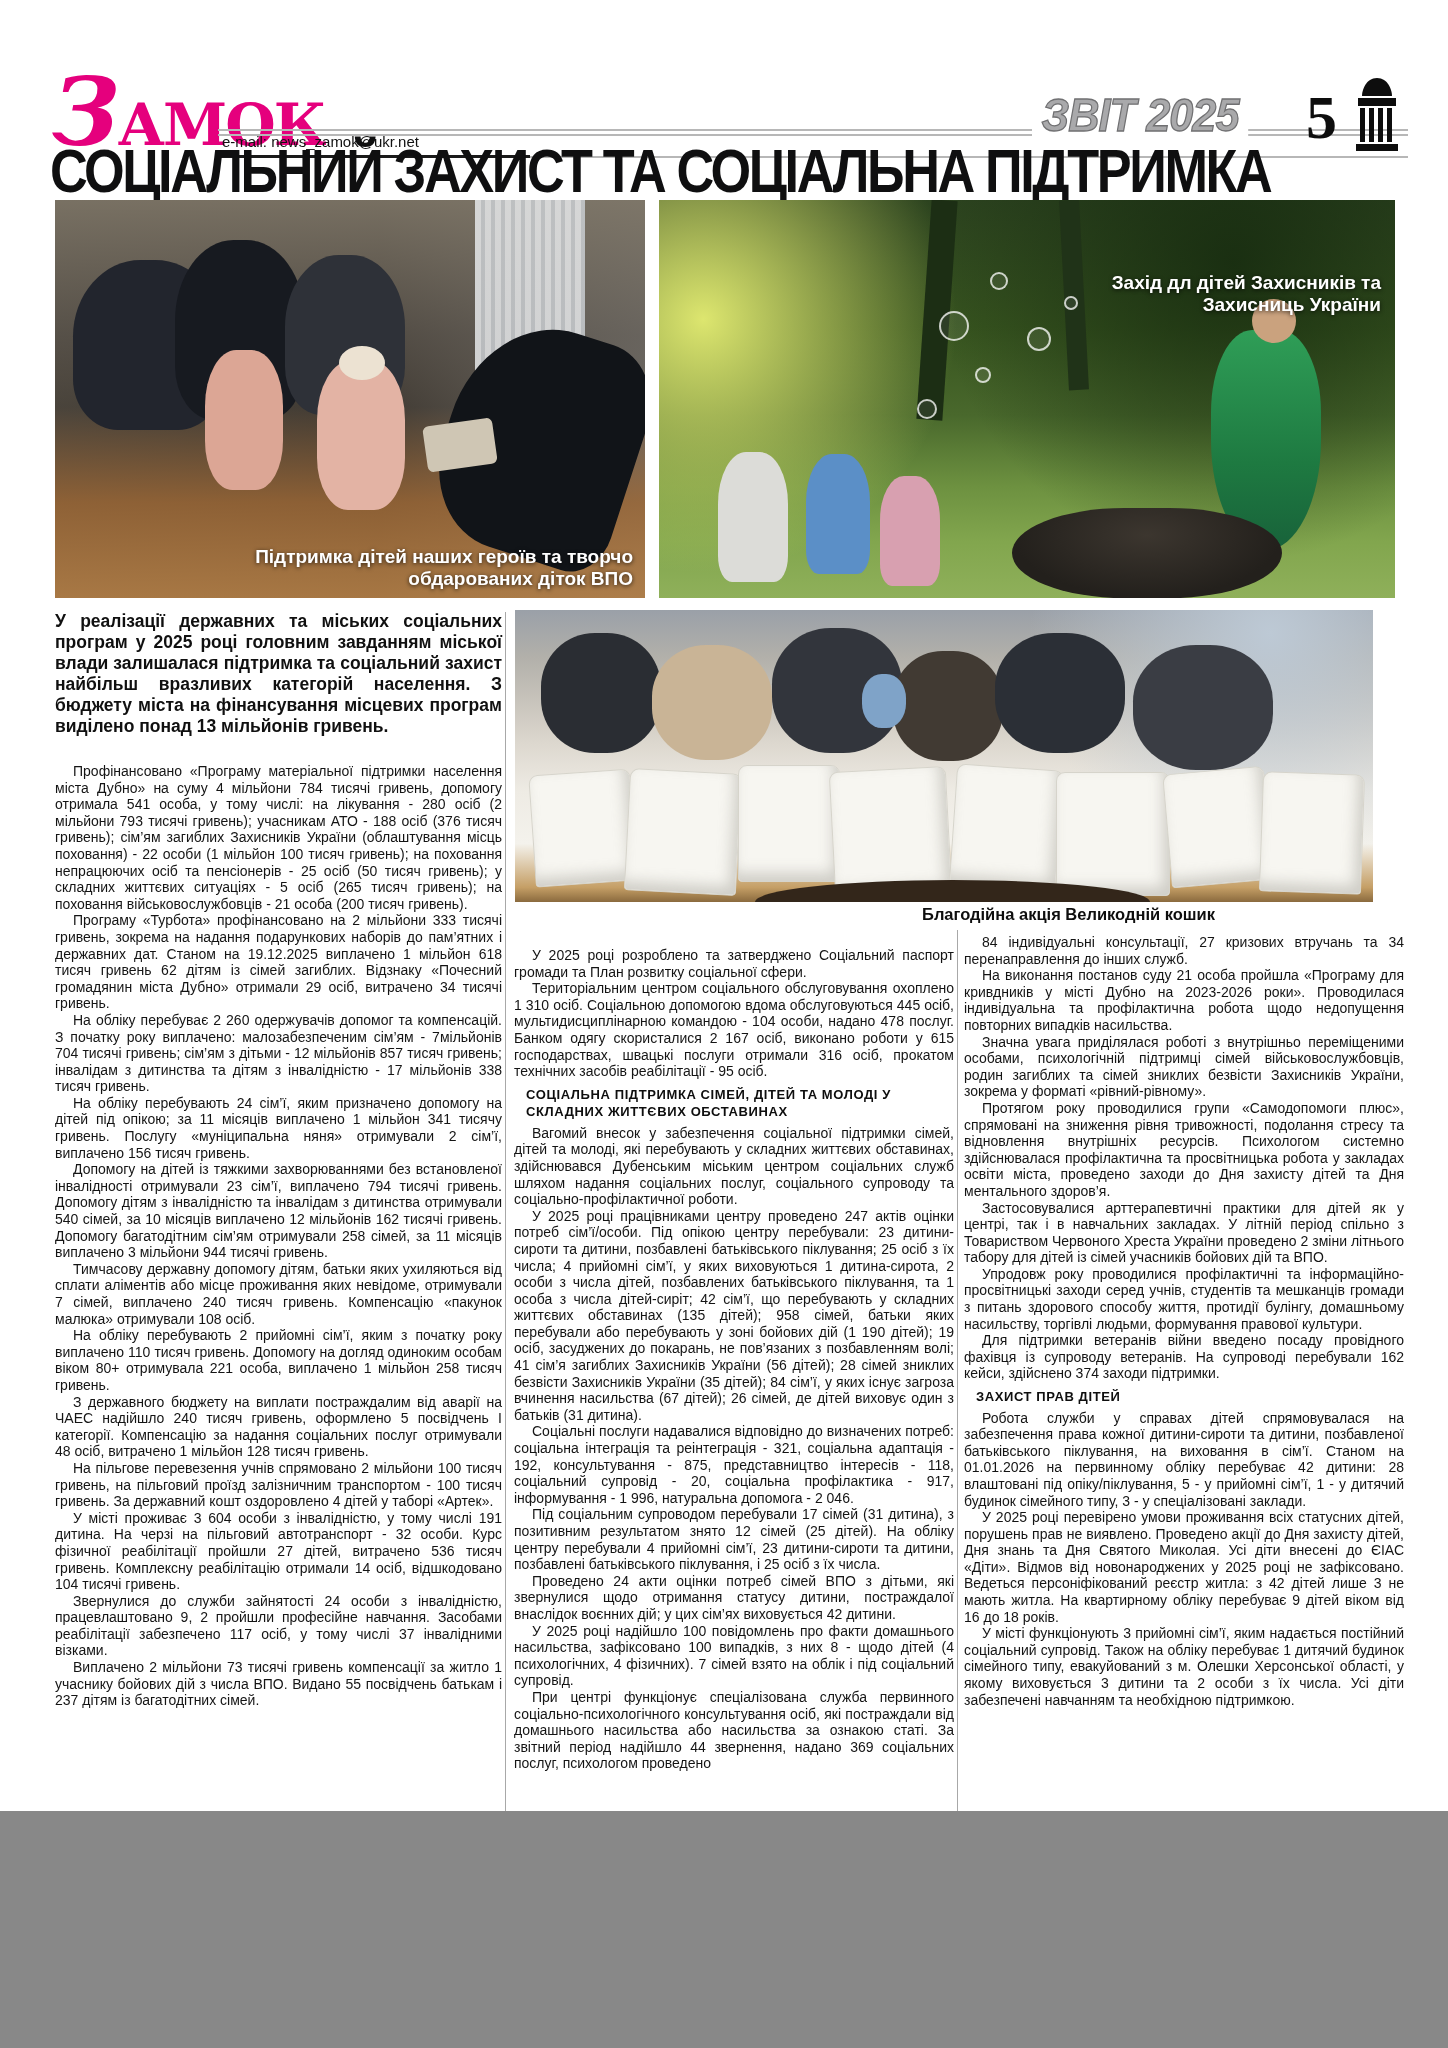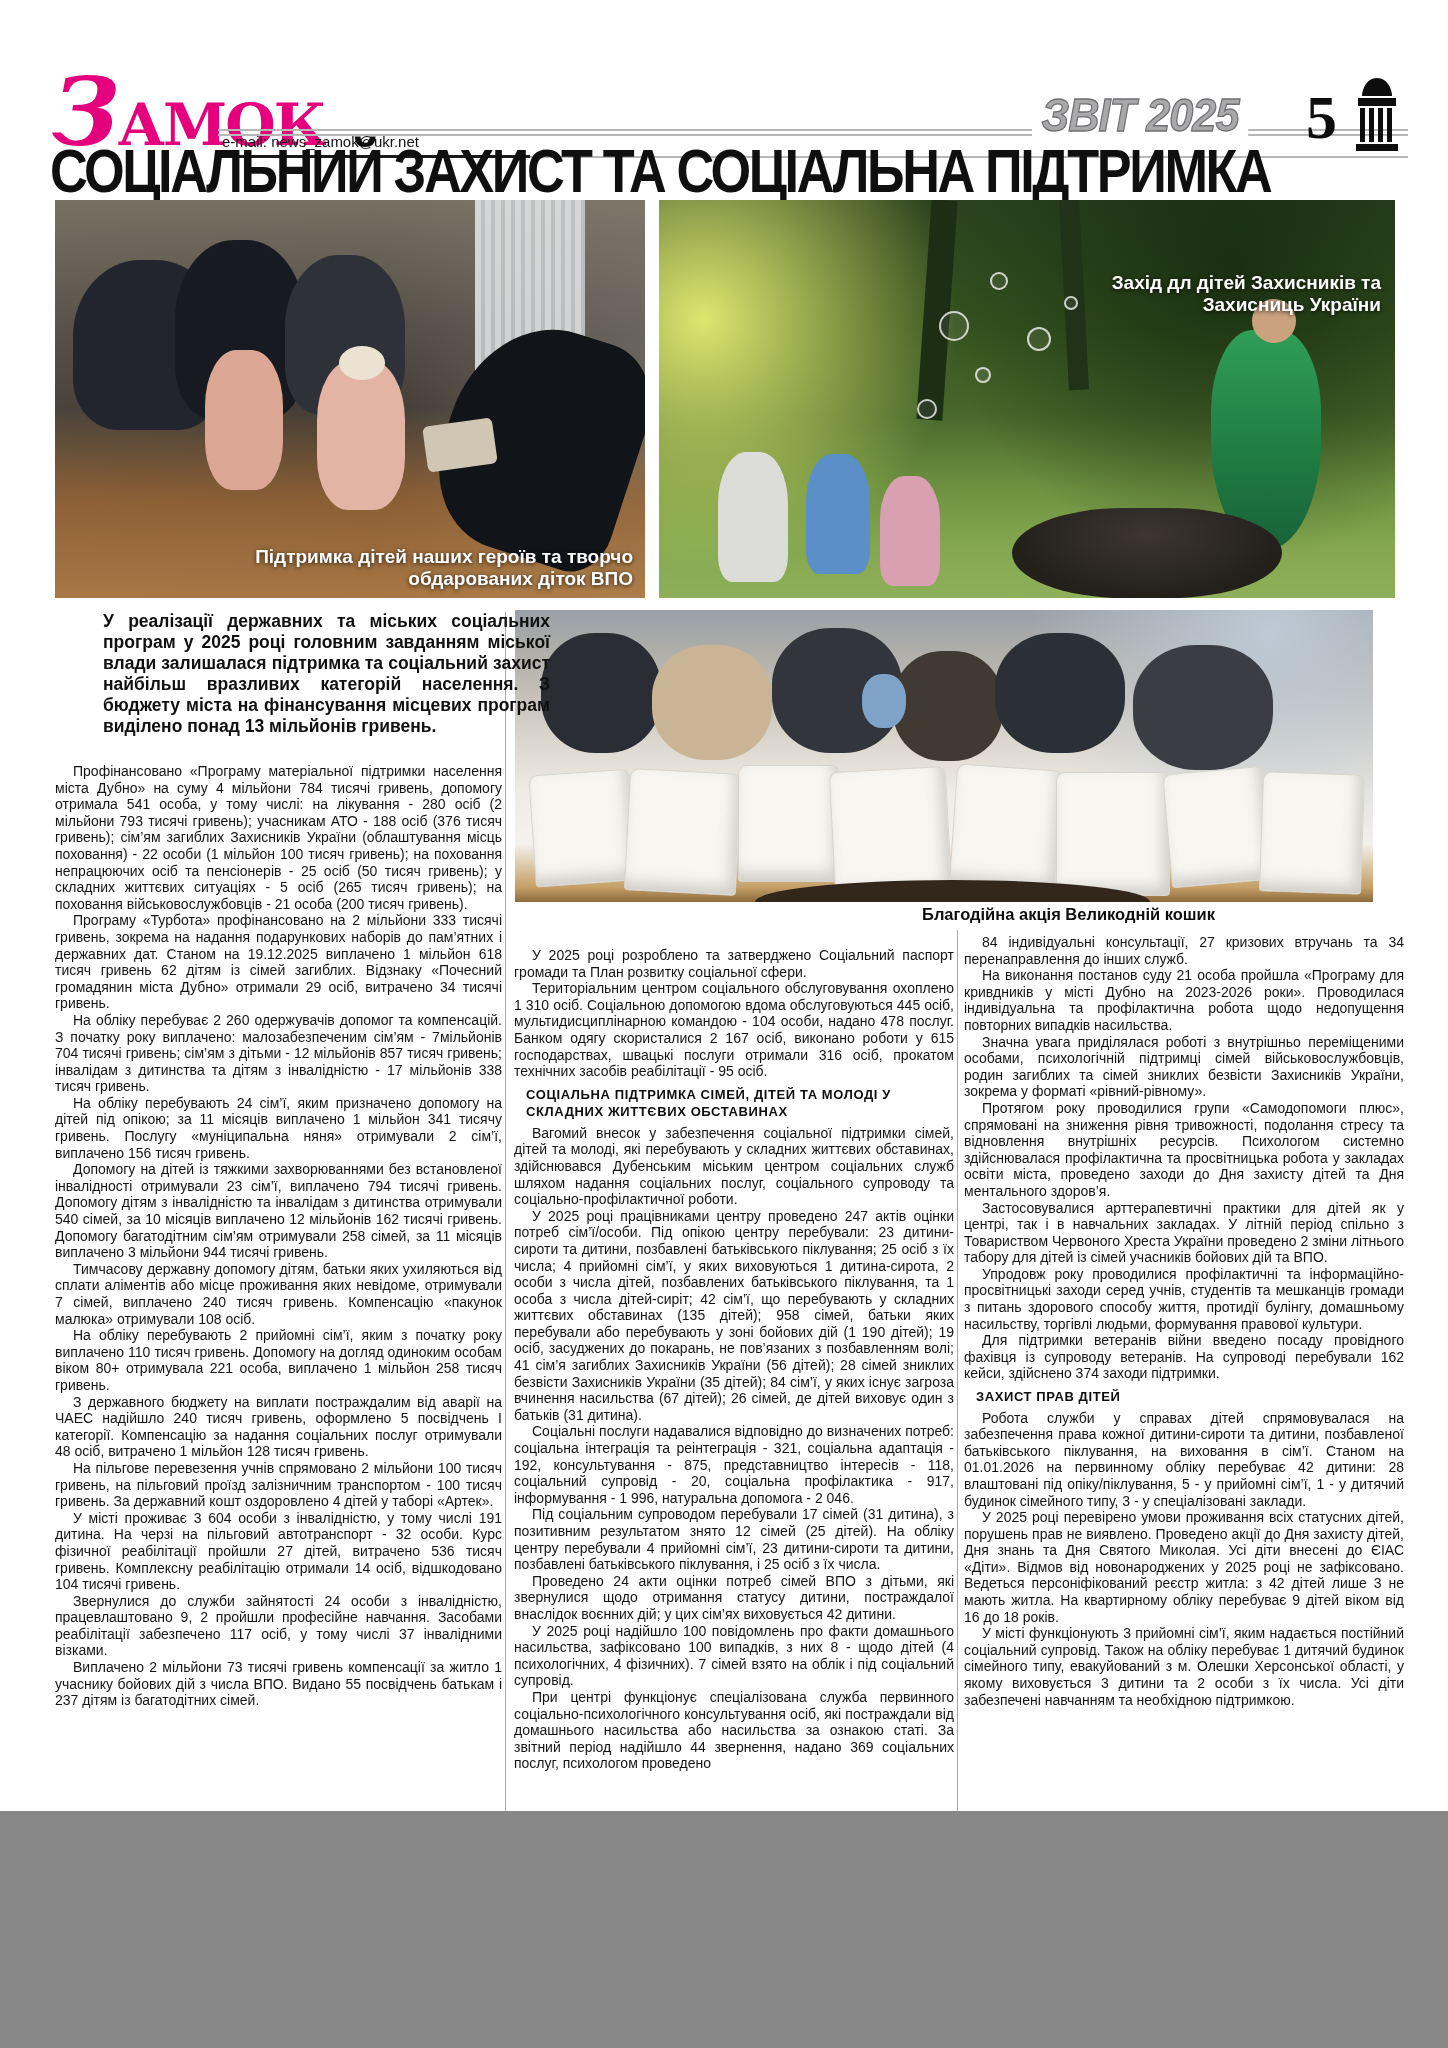--- a/index.html
+++ b/index.html
@@ -39,21 +39,21 @@
        linear-gradient(180deg,#9aa0a8 0%,#b2b0aa 16%,#c6c2ba 30%,#ddd8cf 46%,#eeebe4 62%,#f4f2ec 80%,#c59f66 95%,#8a6a3e 100%);}
   .shape{position:absolute;}
   .cap{position:absolute;font-weight:bold;color:#fff;text-shadow:0 1px 4px rgba(0,0,0,.75);
        font-size:19px;line-height:1.15;text-align:right;}
   .cap-left{right:12px;bottom:8px;width:410px;}
   .cap-right{right:14px;top:72px;width:340px;}
   .cap-main{position:absolute;left:515px;top:905px;width:700px;text-align:right;
             font-weight:bold;font-size:16.5px;color:#0e0e0e;}
   
   .intro{position:absolute;left:55px;top:611px;width:447px;font-weight:bold;
-         font-size:17.5px;line-height:21px;text-align:justify;color:#101010;margin-left:48px;}
+         font-size:17.5px;line-height:21px;text-align:justify;color:#101010;}
   .col{position:absolute;text-align:justify;font-size:14px;line-height:16.6px;color:#141414;}
   .col p{margin:0;text-indent:18px;}
   .col1{left:55px;top:763px;width:447px;}
   .col2{left:514px;top:947px;width:440px;}
   .col3{left:964px;top:934px;width:440px;}
   .subhead{font-weight:bold;font-size:13px;line-height:17.5px;letter-spacing:.6px;
            margin:6px 0 4px 0;padding-left:12px;text-align:left;color:#0e0e0e;}
   .vrule{position:absolute;width:1px;background:#a8a8a8;}
   .bubble{position:absolute;border:2px solid rgba(255,255,255,.75);border-radius:50%;background:rgba(255,255,255,.08);}
   .bag{position:absolute;background:#f7f6f1;border:1px solid #d6d4cb;border-radius:9px 9px 4px 4px;

